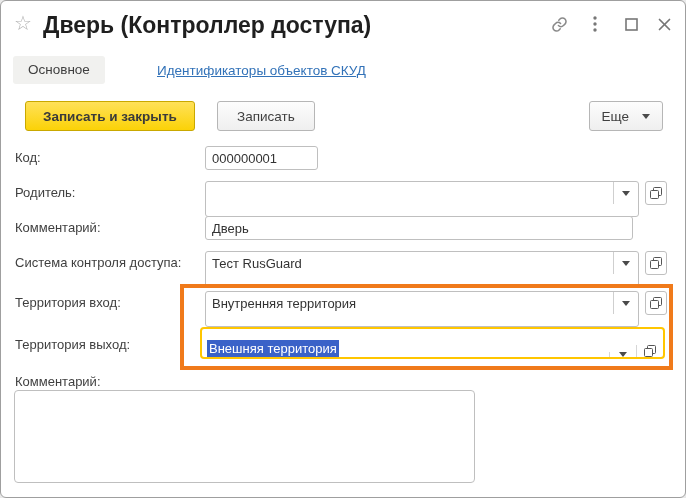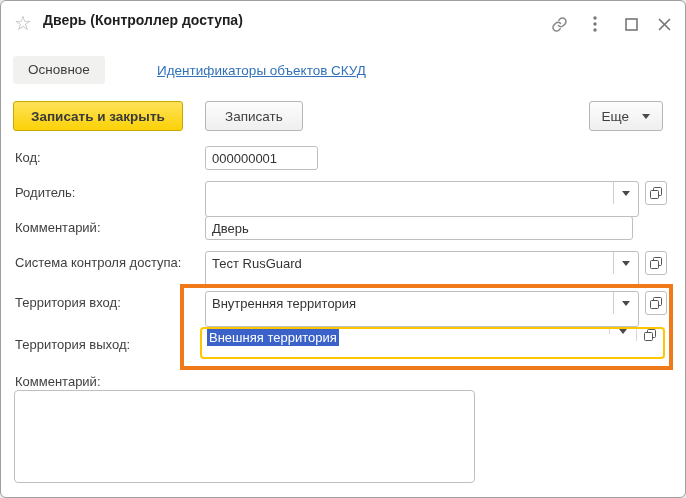--- a/index.html
+++ b/index.html
@@ -3,31 +3,31 @@
 <meta charset="utf-8">
 <style>
   html,body{margin:0;padding:0;background:#e9e9e9;font-family:"Liberation Sans",sans-serif;}
   .window{
     position:relative;width:684px;height:496px;background:#fff;
     border:1px solid #9f9f9f;border-radius:6px;overflow:hidden;margin:0;
     font-family:"Liberation Sans",sans-serif;color:#3f3f3f;
   }
   
   .star{position:absolute;left:13px;top:10px;font-size:20px;color:#b3b3b3;cursor:pointer;}
-  .title{position:absolute;left:42px;top:11px;font-size:14px;font-weight:700;color:#1f1f1f;white-space:nowrap;}
+  .title{position:absolute;left:42px;top:11px;font-size:23px;font-weight:700;color:#1f1f1f;white-space:nowrap;}
   .winbtn{position:absolute;top:11px;width:26px;height:24px;display:flex;align-items:center;justify-content:center;cursor:pointer;}
   .winbtn svg{display:block;}
   
   .tab-chip{position:absolute;left:12px;top:55px;height:28px;line-height:28px;padding:0 15px;
     background:#f1f1ef;border-radius:3px;font-size:13.5px;color:#3f3f3f;cursor:pointer;}
   .tab-link{position:absolute;left:116px;top:62px;font-size:13.5px;color:#3272b8;
     text-decoration:underline;cursor:pointer;white-space:nowrap;margin-left:40px;}
   
   .btn{position:absolute;top:100px;height:30px;border-radius:3px;font-size:13.5px;
-    display:flex;align-items:center;justify-content:center;cursor:pointer;box-sizing:border-box;}
+    display:flex;align-items:center;justify-content:center;cursor:pointer;box-sizing:border-box;margin-left:12px;}
   .btn-primary{left:12px;padding:0 17px;font-weight:700;color:#3a3a3a;
     background:linear-gradient(#ffe159,#fbd207);border:1px solid #c9a800;}
   .btn-secondary{left:204px;padding:0 19px;color:#3f3f3f;
     background:linear-gradient(#fdfdfd,#efefef);border:1px solid #b6b6b6;}
   .btn-more{right:22px;padding:0 12px;color:#3f3f3f;gap:13px;
     background:linear-gradient(#fdfdfd,#efefef);border:1px solid #b6b6b6;}
   .caret{width:0;height:0;border-left:4px solid transparent;border-right:4px solid transparent;border-top:5px solid #4a4a4a;}
   
   .flabel{position:absolute;left:14px;font-size:13px;color:#3f3f3f;line-height:16px;white-space:nowrap;}
   .tinput{position:absolute;height:24px;border:1px solid #bfbfbf;border-radius:3px;box-sizing:border-box;
@@ -35,21 +35,21 @@
   .combo{position:absolute;left:204px;width:434px;height:36px;border:1px solid #bfbfbf;border-radius:3px;
     box-sizing:border-box;background:#fff;}
   .combo .cval{position:absolute;left:6px;top:3px;right:30px;font-size:13px;color:#333;line-height:17px;
     white-space:nowrap;overflow:hidden;}
   .combo .arrow{position:absolute;right:0;top:0;width:24px;height:22px;border-left:1px solid #cfcfcf;
     display:flex;align-items:center;justify-content:center;cursor:pointer;}
   .openbtn{position:absolute;width:22px;height:24px;border:1px solid #bfbfbf;border-radius:3px;background:#fff;
     box-sizing:border-box;display:flex;align-items:center;justify-content:center;cursor:pointer;padding:0;}
   
   .combo-focus{position:absolute;left:199px;top:326px;width:465px;height:32px;box-sizing:border-box;
-    border:2px solid #ffc600;border-radius:4px;background:#fff;display:flex;align-items:flex-start;}
+    border:2px solid #ffc600;border-radius:4px;background:#fff;display:flex;align-items:flex-end;}
   .combo-focus .fval{flex:1;display:flex;align-items:center;padding-left:5px;font-size:13px;overflow:hidden;white-space:nowrap;}
   .combo-focus .sect{width:26px;border-left:1px solid #d6d6d6;display:flex;align-items:center;justify-content:center;cursor:pointer;}
   .selected{background:#3a62c8;color:#fff;padding:1px 2px;}
   .comment-area{position:absolute;left:13px;top:389px;width:461px;height:93px;border:1px solid #bfbfbf;
     border-radius:4px;box-sizing:border-box;resize:none;outline:none;background:#fff;
     font-family:"Liberation Sans",sans-serif;font-size:13px;}
   
   .annotation{position:absolute;left:179px;top:283px;width:493px;height:86px;box-sizing:border-box;
     border:4px solid #f07a1a;pointer-events:none;z-index:5;}
 </style>

